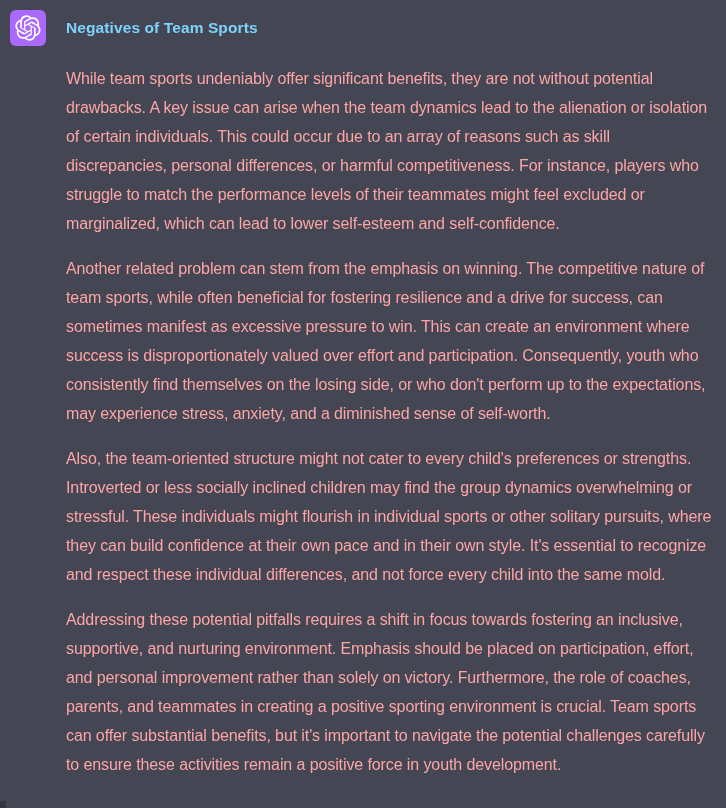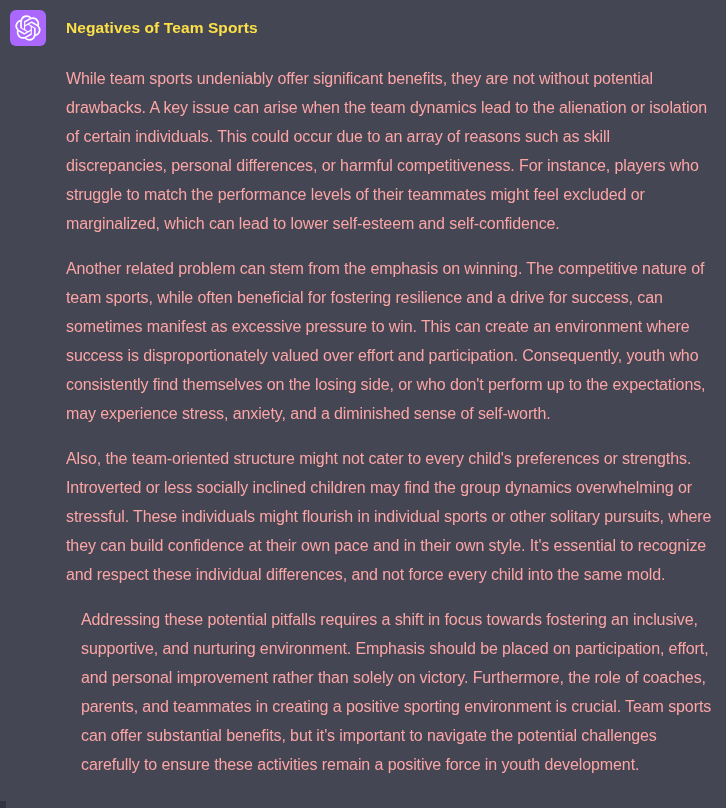--- a/index.html
+++ b/index.html
@@ -36,32 +36,32 @@
   }
   .message-content {
     flex: 1;
     margin-left: 20px;
     padding-top: 9px;
     max-width: 648px;
   }
   .message-title {
     font-size: 15.5px;
     font-weight: 700;
-    color: #fde047;
+    color: #7dd3fc;
     letter-spacing: 0.1px;
     margin-bottom: 27px;
   }
   .message-paragraph {
     font-size: 16px;
     line-height: 29px;
     color: #fca5a5;
     letter-spacing: -0.1px;
     margin-bottom: 16px;
   }
-  .message-paragraph:last-child { margin-bottom: 0; margin-left: 15px; }
+  .message-paragraph:last-child { margin-bottom: 0; }
   .page-bg-notch {
     position: absolute;
     left: 0;
     bottom: 0;
     width: 6px;
     height: 7px;
     background: #343541;
   }
 </style>
 </head>

